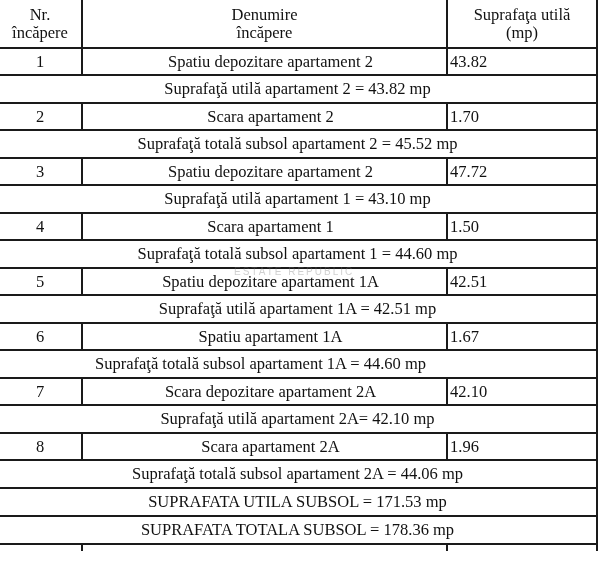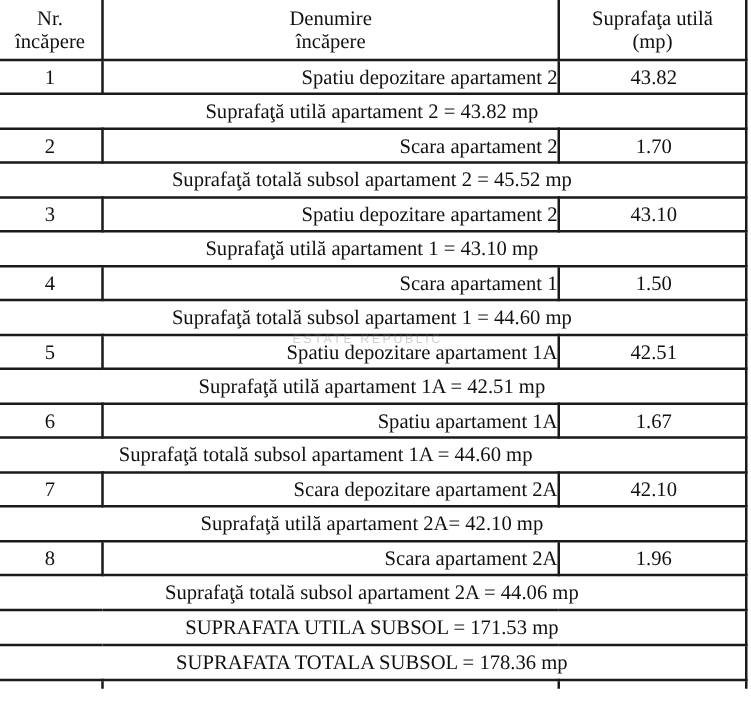--- a/index.html
+++ b/index.html
@@ -18,22 +18,22 @@
     padding: 0;
     font-weight: normal;
     line-height: 1.05;
   }
   .tbl col.c1 { width: 84px; }
   .tbl col.c2 { width: 365px; }
   .tbl col.c3 { width: 150px; }
   .hdr th { height: 47px; text-align: center; vertical-align: middle; }
   .item td { height: 25px; }
   .item .nr { text-align: center; }
-  .item .name { text-align: right; padding-left: 12px; }
-  .item .val { text-align: center; padding-left: 2px; }
+  .item .name { text-align: center; padding-left: 12px; }
+  .item .val { text-align: left; padding-left: 2px; }
   .sub td { height: 26px; text-align: center; }
   .sub td.left { text-align: left; padding-left: 96px; }
   .tot td { height: 26px; text-align: center; }
   .cut td { height: 6px; border-bottom: none; }
   .watermark {
     position: absolute; left: 210px; top: 266px;
     font-family: "Liberation Sans", sans-serif;
     font-size: 10px; letter-spacing: 2px;
     color: rgba(120,120,120,0.35);
     pointer-events: none;
@@ -79,21 +79,21 @@
     <td class="name">Scara apartament 2</td>
     <td class="val">1.70</td>
   </tr>
   <tr class="sub">
     <td colspan="3">Suprafaţă totală subsol apartament 2 = 45.52 mp</td>
   </tr>
 
   <tr class="item">
     <td class="nr">3</td>
     <td class="name">Spatiu depozitare apartament 2</td>
-    <td class="val">43.10</td>
+    <td class="val">47.72</td>
   </tr>
   <tr class="sub">
     <td colspan="3">Suprafaţă utilă apartament 1 = 43.10 mp</td>
   </tr>
 
   <tr class="item">
     <td class="nr">4</td>
     <td class="name">Scara apartament 1</td>
     <td class="val">1.50</td>
   </tr>

